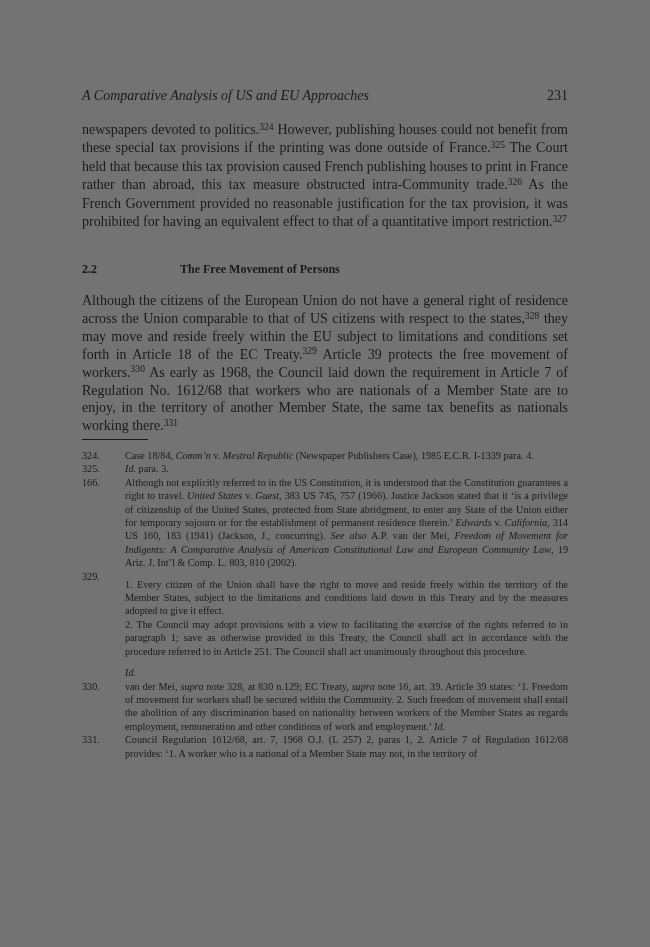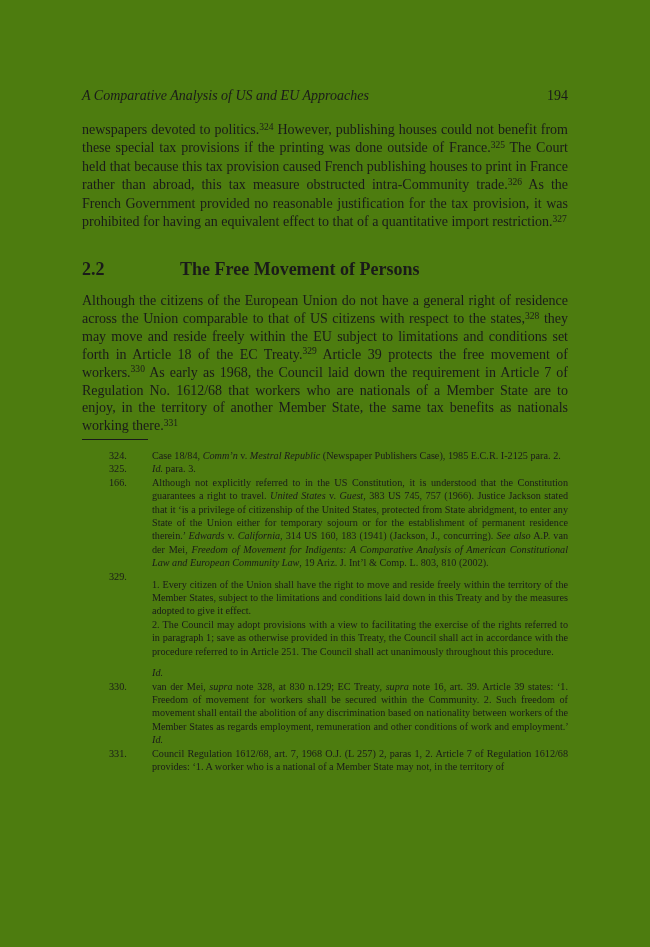--- a/index.html
+++ b/index.html
@@ -1,20 +1,20 @@
 <!DOCTYPE html>
 <html><head>
 <meta charset="utf-8">
 <style>
   html, body { margin: 0; padding: 0; background: #e8e8e8; }
   .page {
     position: relative;
     width: 650px;
     height: 947px;
-    background: #4d7c0f;
+    background: #737373;
     font-family: "Liberation Serif", serif;
     color: #1a1a1a;
     overflow: hidden;
     margin: 0 auto;
   }
   .header {
     position: absolute;
     top: 88px; left: 82px; width: 486px;
     display: flex;
     justify-content: space-between;
@@ -32,21 +32,21 @@
     font-size: 14px;
     line-height: 18.4px;
   }
   .para1 { top: 121px; font-family: Liberation Serif, serif; }
   .para2 { top: 292px; line-height: 17.9px; }
 
   .section-heading {
     position: absolute;
     top: 261px; left: 82px; width: 486px;
     margin: 0;
-    font-size: 18px;
+    font-size: 12px;
     font-weight: bold;
     line-height: 17px;
   }
   .section-number { display: inline-block; width: 98px; }
 
   sup {
     font-size: 0.68em;
     line-height: 0;
     position: relative;
     top: -0.45em;
@@ -58,53 +58,53 @@
     top: 439px; left: 82px;
     width: 66px; height: 0;
     border-top: 1.5px solid #1a1a1a;
   }
   .footnotes {
     position: absolute;
     top: 449px; left: 82px; width: 486px;
     font-size: 10.2px;
     line-height: 13.4px;
   }
-  .fn-row { display: flex; margin-left: 27px; }
+  .fn-row { display: flex; }
   .fn-num { flex: 0 0 43px; width: 43px; }
   .fn-body { flex: 1; text-align: justify; }
   .fn-block.quote { margin-top: 8px; }
   .fn-block.quote + .fn-block.quote { margin-top: 0; }
   .fn-block.idline { margin-top: 8px; }
   .it { font-style: italic; }
 </style>
 </head>
 <body>
 
 <div class="page">
 
   <div class="header">
     <span class="running-title">A Comparative Analysis of US and EU Approaches</span>
-    <span class="page-number">194</span>
+    <span class="page-number">231</span>
   </div>
 
   <p class="body-para para1"><span>newspapers devoted to politics.</span><sup>324</sup><span> However, publishing houses could not benefit from these special tax provisions if the printing was done outside of France.</span><sup>325</sup><span> The Court held that because this tax provision caused French publishing houses to print in France rather than abroad, this tax measure obstructed intra-Community trade.</span><sup>326</sup><span> As the French Government provided no reasonable justification for the tax provision, it was prohibited for having an equivalent effect to that of a quantitative import restriction.</span><sup>327</sup></p>
 
   <h2 class="section-heading">
     <span class="section-number">2.2</span><span class="section-title">The Free Movement of Persons</span>
   </h2>
 
   <p class="body-para para2"><span>Although the citizens of the European Union do not have a general right of residence across the Union comparable to that of US citizens with respect to the states,</span><sup>328</sup><span> they may move and reside freely within the EU subject to limitations and conditions set forth in Article 18 of the EC Treaty.</span><sup>329</sup><span> Article 39 protects the free movement of workers.</span><sup>330</sup><span> As early as 1968, the Council laid down the requirement in Article 7 of Regulation No. 1612/68 that workers who are nationals of a Member State are to enjoy, in the territory of another Member State, the same tax benefits as nationals working there.</span><sup>331</sup></p>
 
   <div class="fn-rule"></div>
 
   <div class="footnotes">
       <div class="fn-row">
         <div class="fn-num">324.</div>
         <div class="fn-body">
-          <div class="fn-block text"><span>Case 18/84, </span><span class="it">Comm’n</span><span> v. </span><span class="it">Mestral Republic</span><span> (Newspaper Publishers Case), 1985 E.C.R. I-2125 para. 2.</span></div>
+          <div class="fn-block text"><span>Case 18/84, </span><span class="it">Comm’n</span><span> v. </span><span class="it">Mestral Republic</span><span> (Newspaper Publishers Case), 1985 E.C.R. I-1339 para. 4.</span></div>
         </div>
       </div>
       <div class="fn-row">
         <div class="fn-num">325.</div>
         <div class="fn-body">
           <div class="fn-block text"><span class="it">Id.</span><span> para. 3.</span></div>
         </div>
       </div>
       <div class="fn-row">
         <div class="fn-num">166.</div>

